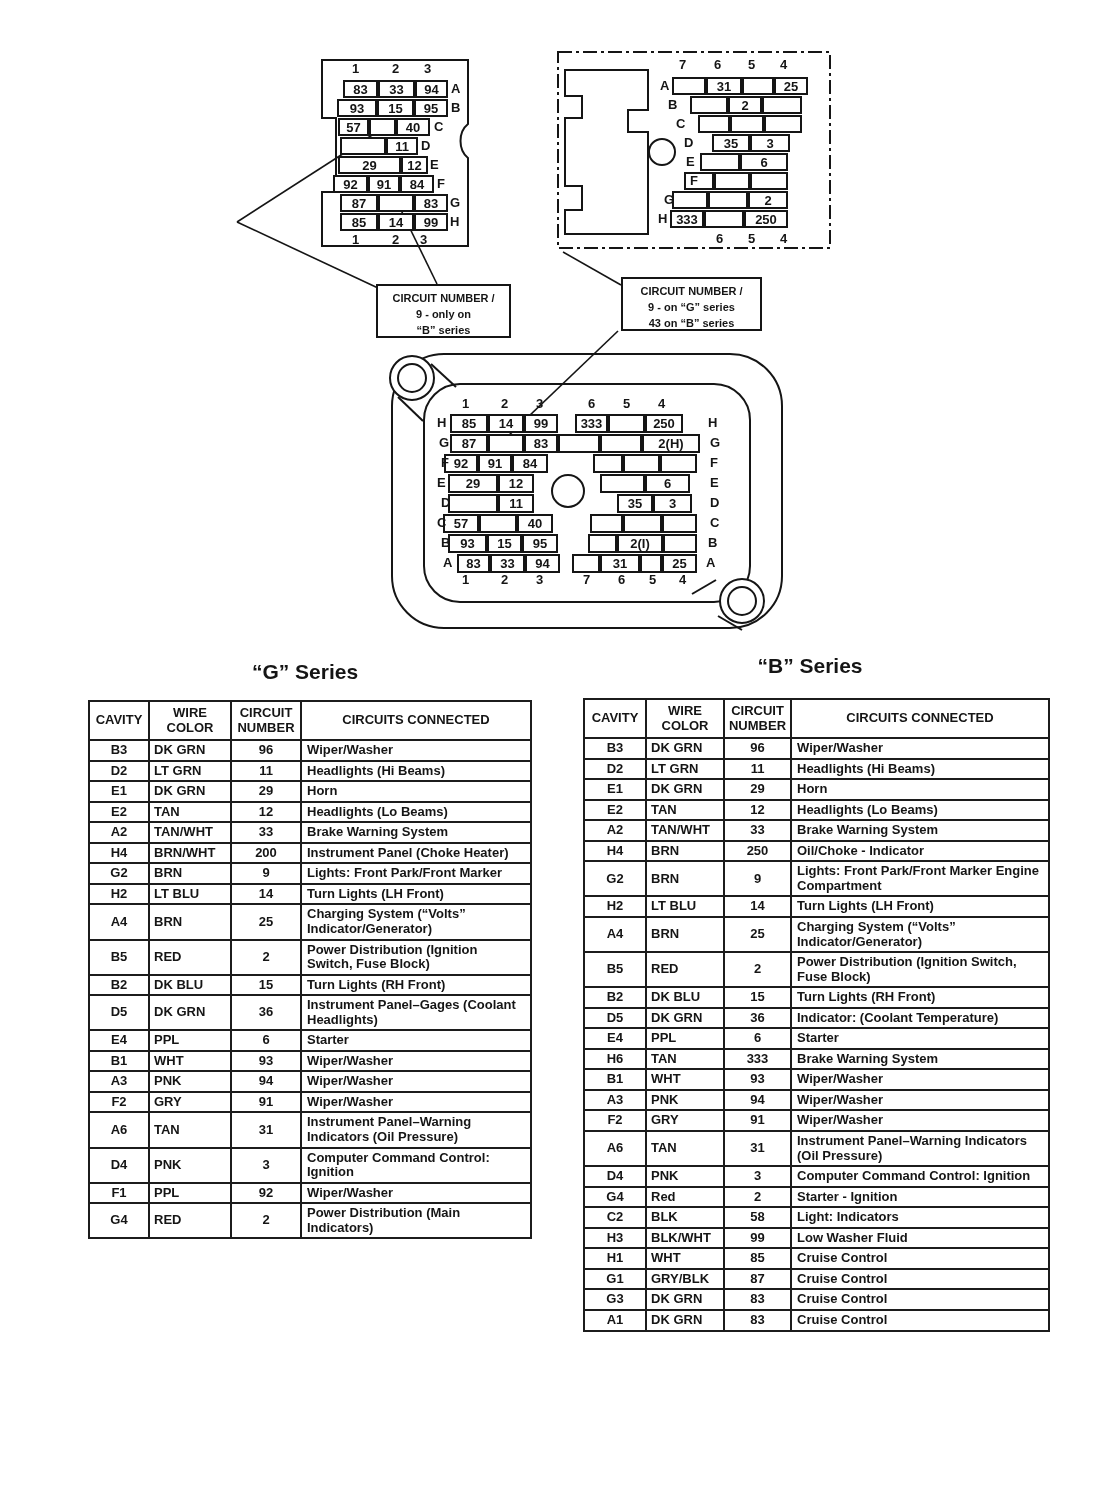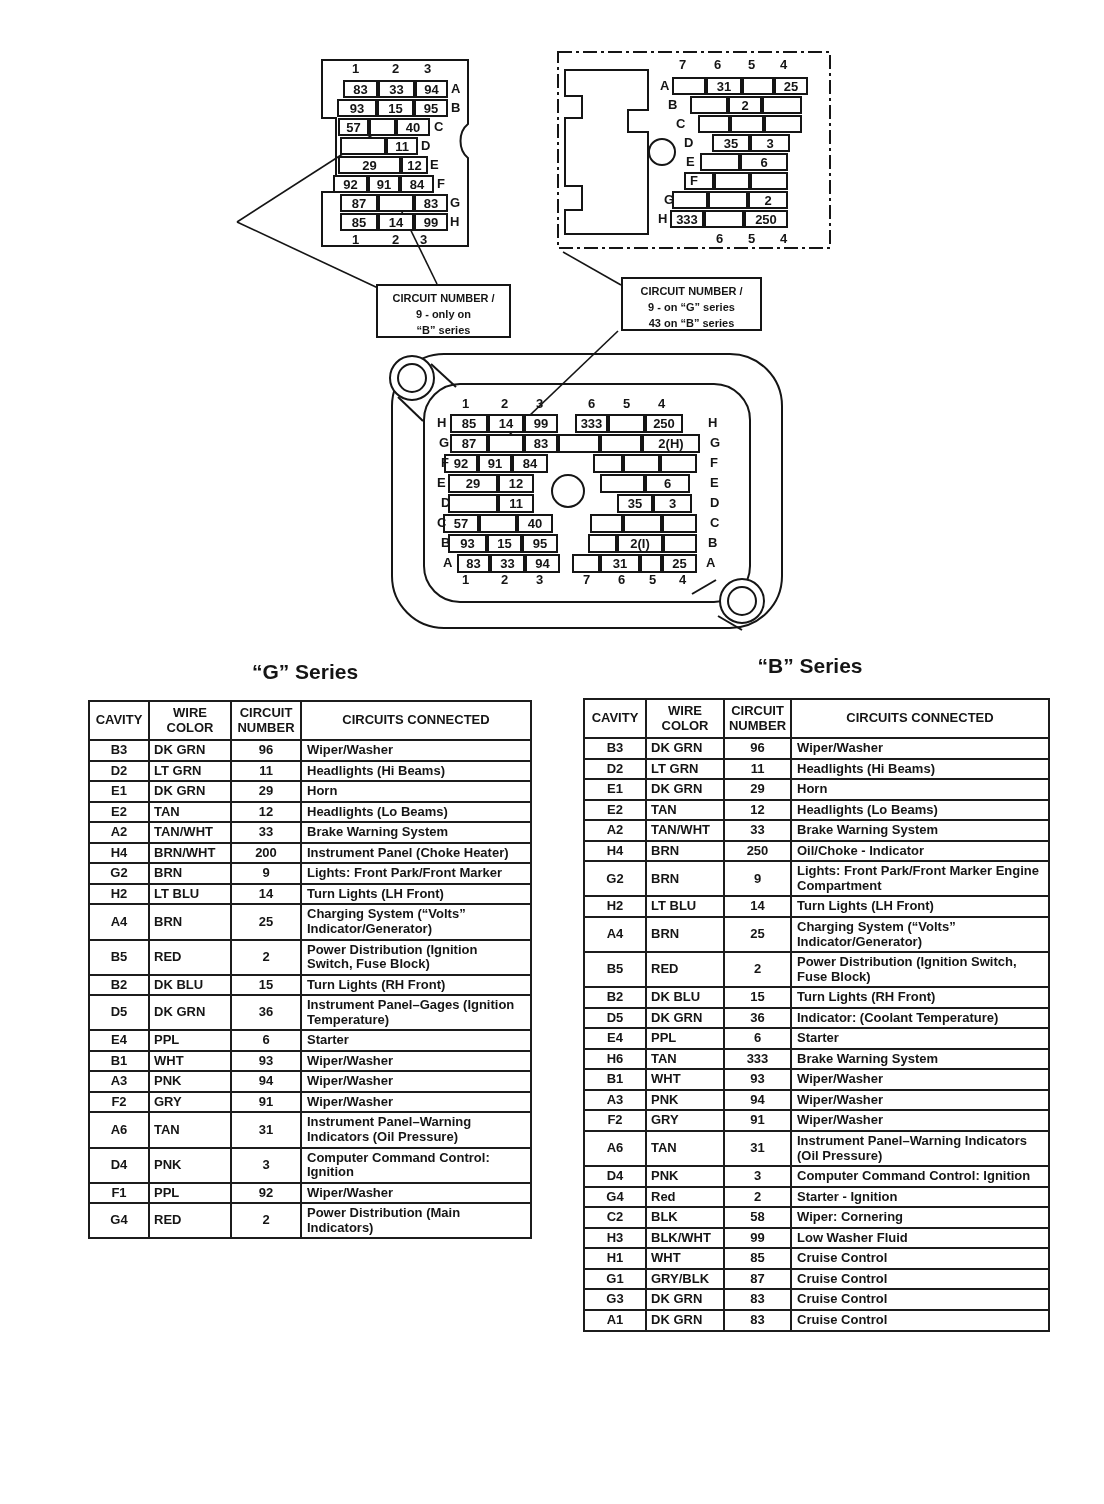--- a/index.html
+++ b/index.html
@@ -303,21 +303,21 @@
         <tr>
           <td class="c-cav">B2</td>
           <td class="c-col">DK BLU</td>
           <td class="c-num">15</td>
           <td class="c-desc">Turn Lights (RH Front)</td>
         </tr>
         <tr>
           <td class="c-cav">D5</td>
           <td class="c-col">DK GRN</td>
           <td class="c-num">36</td>
-          <td class="c-desc">Instrument Panel–Gages (Ignition Temperature)</td>
+          <td class="c-desc">Instrument Panel–Gages (Coolant Headlights)</td>
         </tr>
         <tr>
           <td class="c-cav">E4</td>
           <td class="c-col">PPL</td>
           <td class="c-num">6</td>
           <td class="c-desc">Starter</td>
         </tr>
         <tr>
           <td class="c-cav">B1</td>
           <td class="c-col">WHT</td>
@@ -496,21 +496,21 @@
         <tr>
           <td class="c-cav">G4</td>
           <td class="c-col">Red</td>
           <td class="c-num">2</td>
           <td class="c-desc">Starter - Ignition</td>
         </tr>
         <tr>
           <td class="c-cav">C2</td>
           <td class="c-col">BLK</td>
           <td class="c-num">58</td>
-          <td class="c-desc">Wiper: Cornering</td>
+          <td class="c-desc">Light: Indicators</td>
         </tr>
         <tr>
           <td class="c-cav">H3</td>
           <td class="c-col">BLK/WHT</td>
           <td class="c-num">99</td>
           <td class="c-desc">Low Washer Fluid</td>
         </tr>
         <tr>
           <td class="c-cav">H1</td>
           <td class="c-col">WHT</td>

